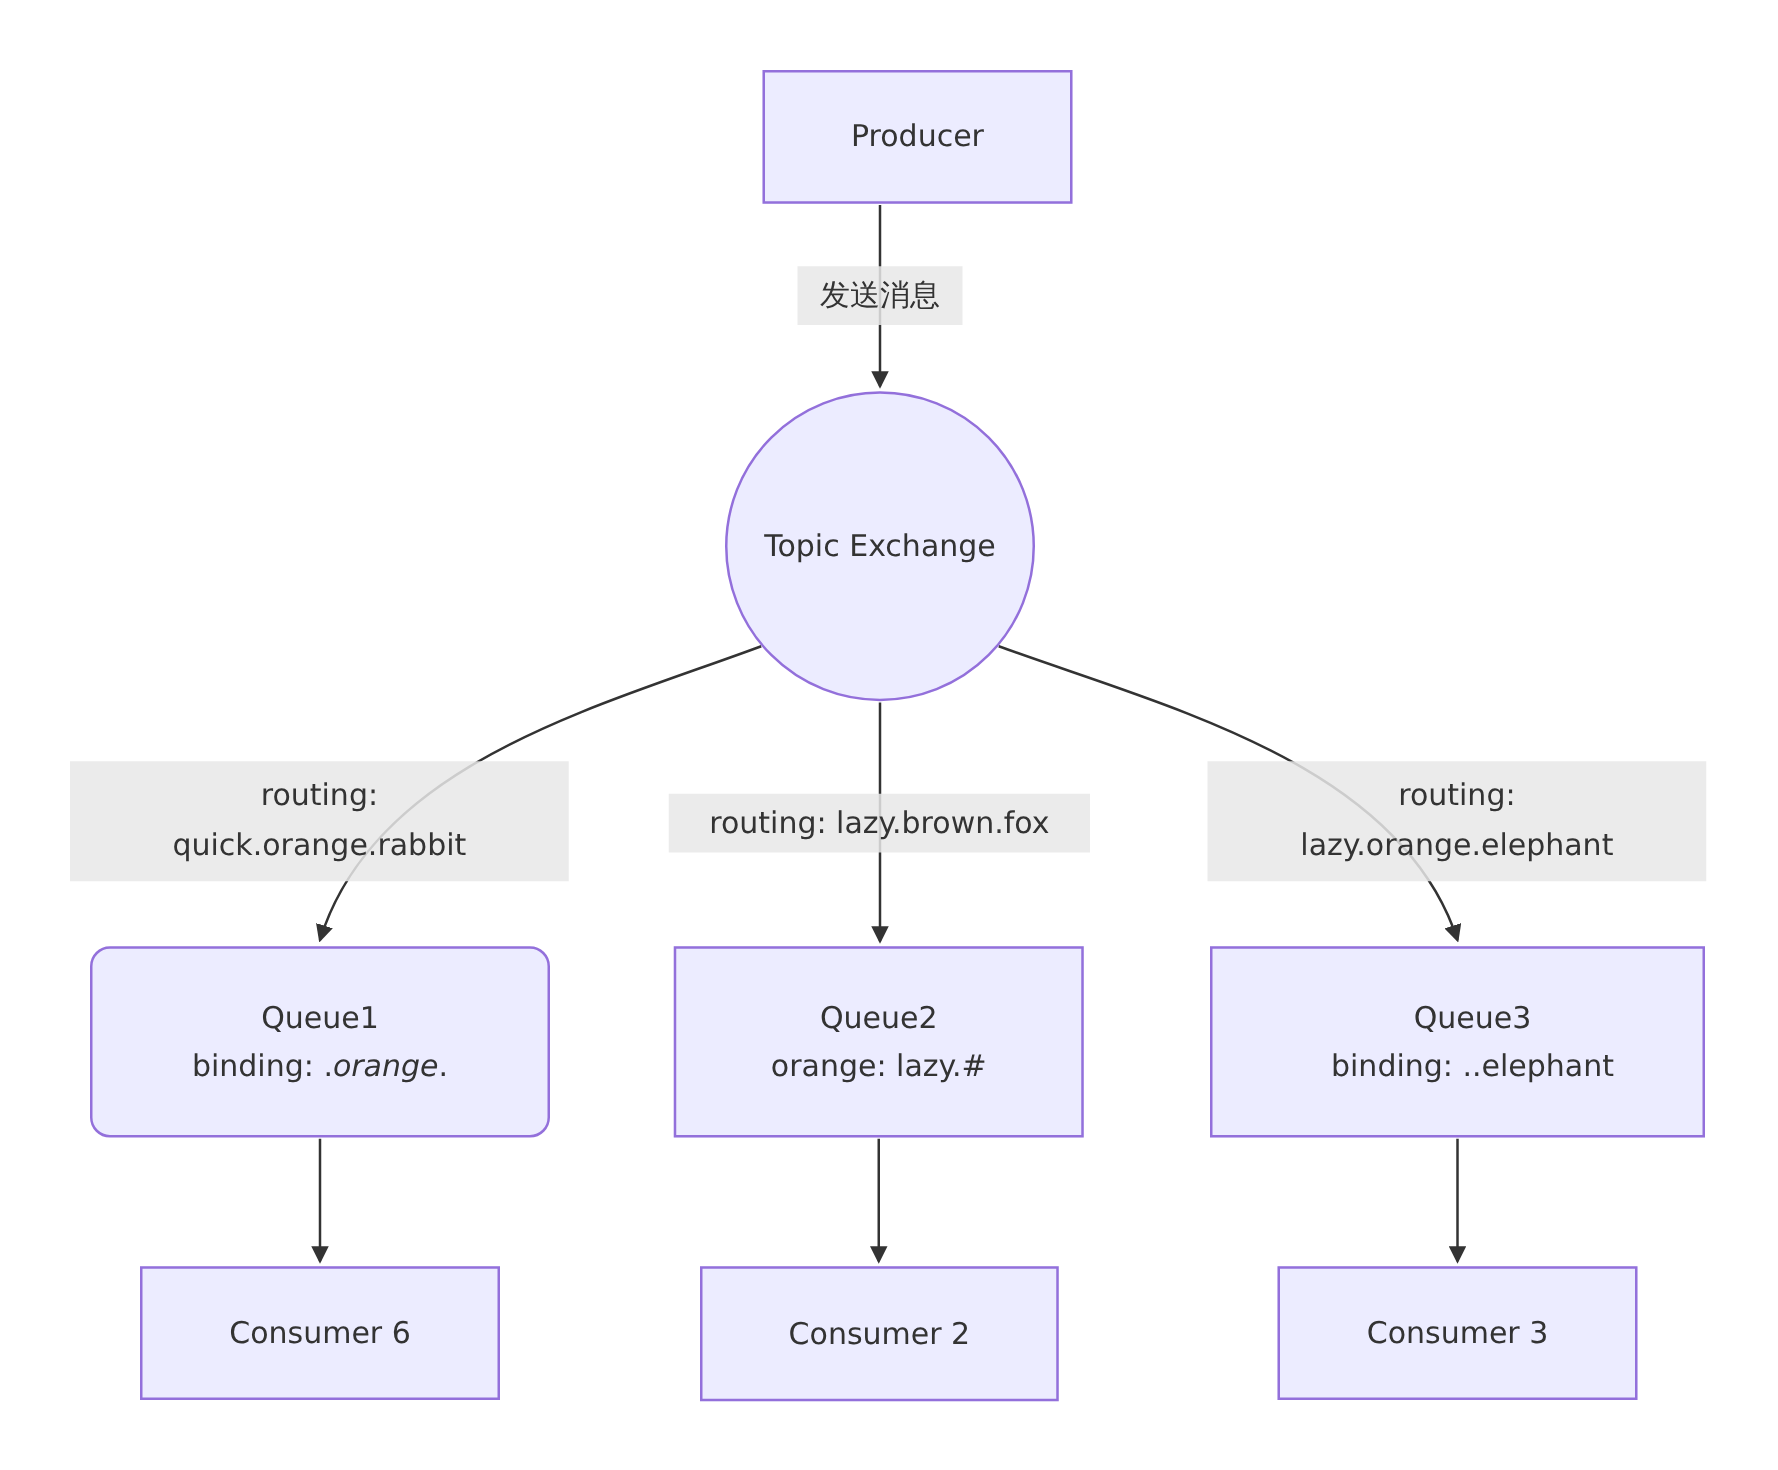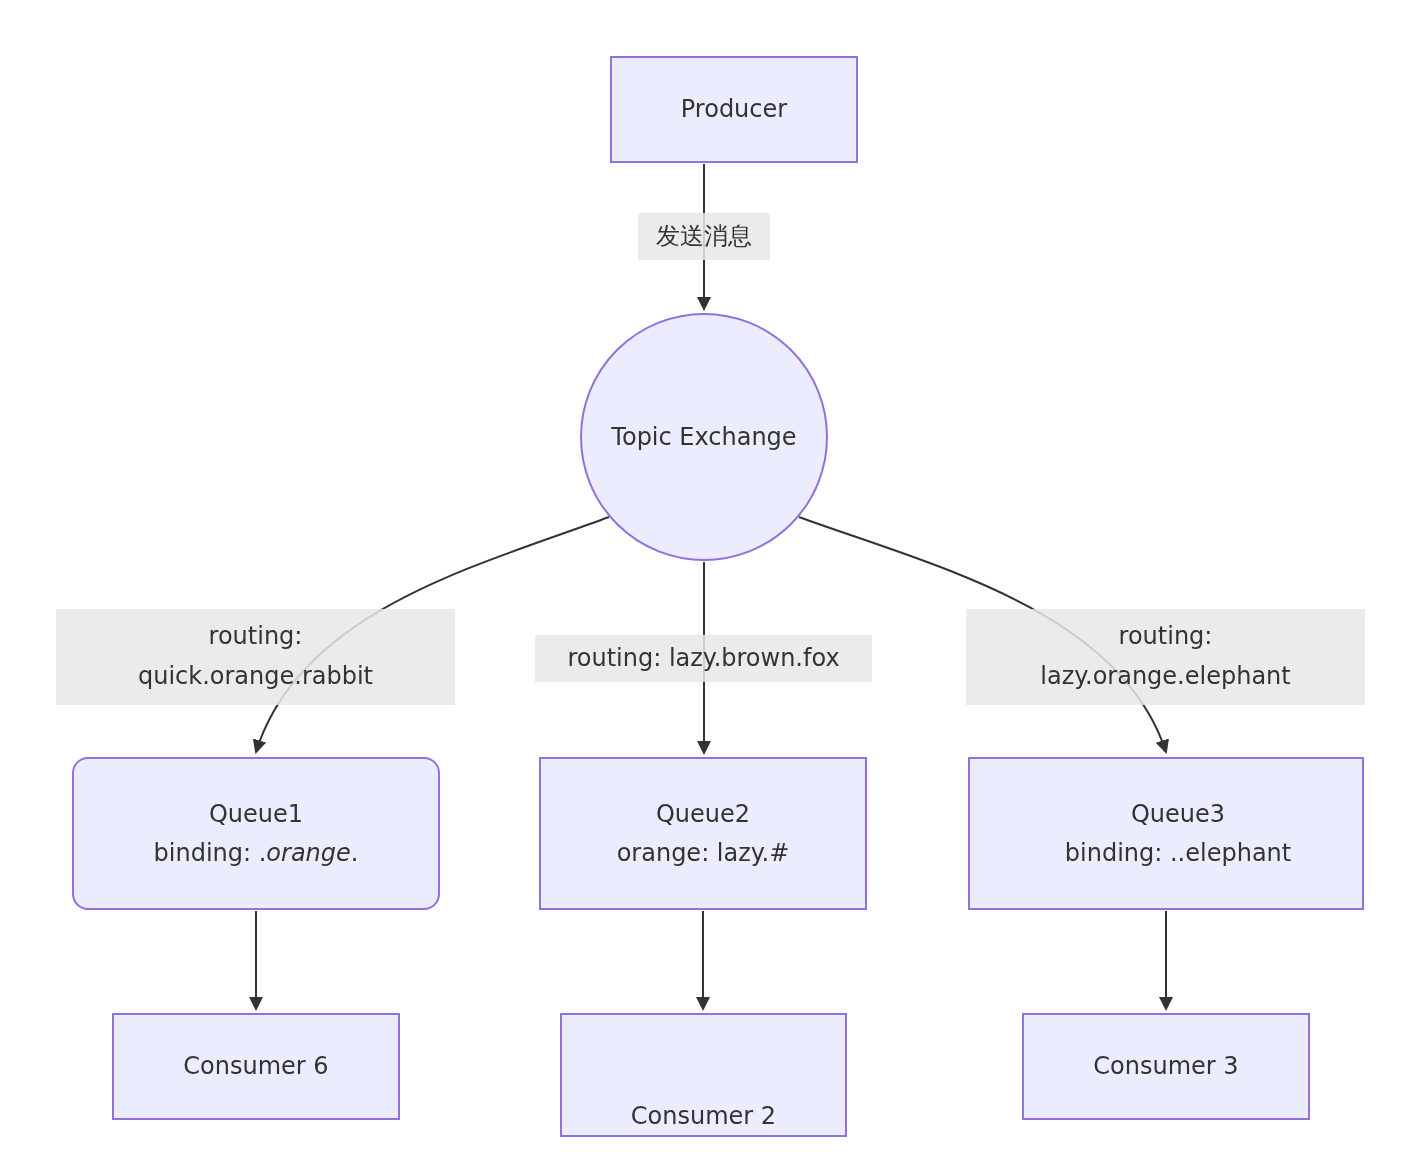--- a/index.html
+++ b/index.html
@@ -51,21 +51,21 @@
     box-sizing: border-box;
     padding: 2px 10px;
   }
   
   #node-producer      { left: 610px; top:  56px; width: 248px; height: 107px; }
   #node-exchange      { left: 580px; top: 313px; width: 248px; height: 248px; }
   #node-queue1        { left:  72px; top: 757px; width: 368px; height: 153px; border-radius: 16px; }
   #node-queue2        { left: 539px; top: 757px; width: 328px; height: 153px; }
   #node-queue3        { left: 968px; top: 757px; width: 396px; height: 153px; padding-left: 24px; }
   #node-consumer1     { left: 112px; top: 1013px; width: 288px; height: 107px; }
-  #node-consumer2     { left: 560px; top: 1013px; width: 287px; height: 124px; justify-content: flex-end; }
+  #node-consumer2     { left: 560px; top: 1013px; width: 287px; height: 108px; }
   #node-consumer3     { left: 1022px; top: 1013px; width: 288px; height: 107px; }
   
   #label-send         { left: 638px; top: 213px; width: 132px; height: 47px; }
   #label-routing1     { left:  56px; top: 609px; width: 399px; height: 96px; }
   #label-routing2     { left: 535px; top: 635px; width: 337px; height: 47px; }
   #label-routing3     { left: 966px; top: 609px; width: 399px; height: 96px; }
   .binding-line em { font-style: italic; }
 </style>
 </head>
 <body>

